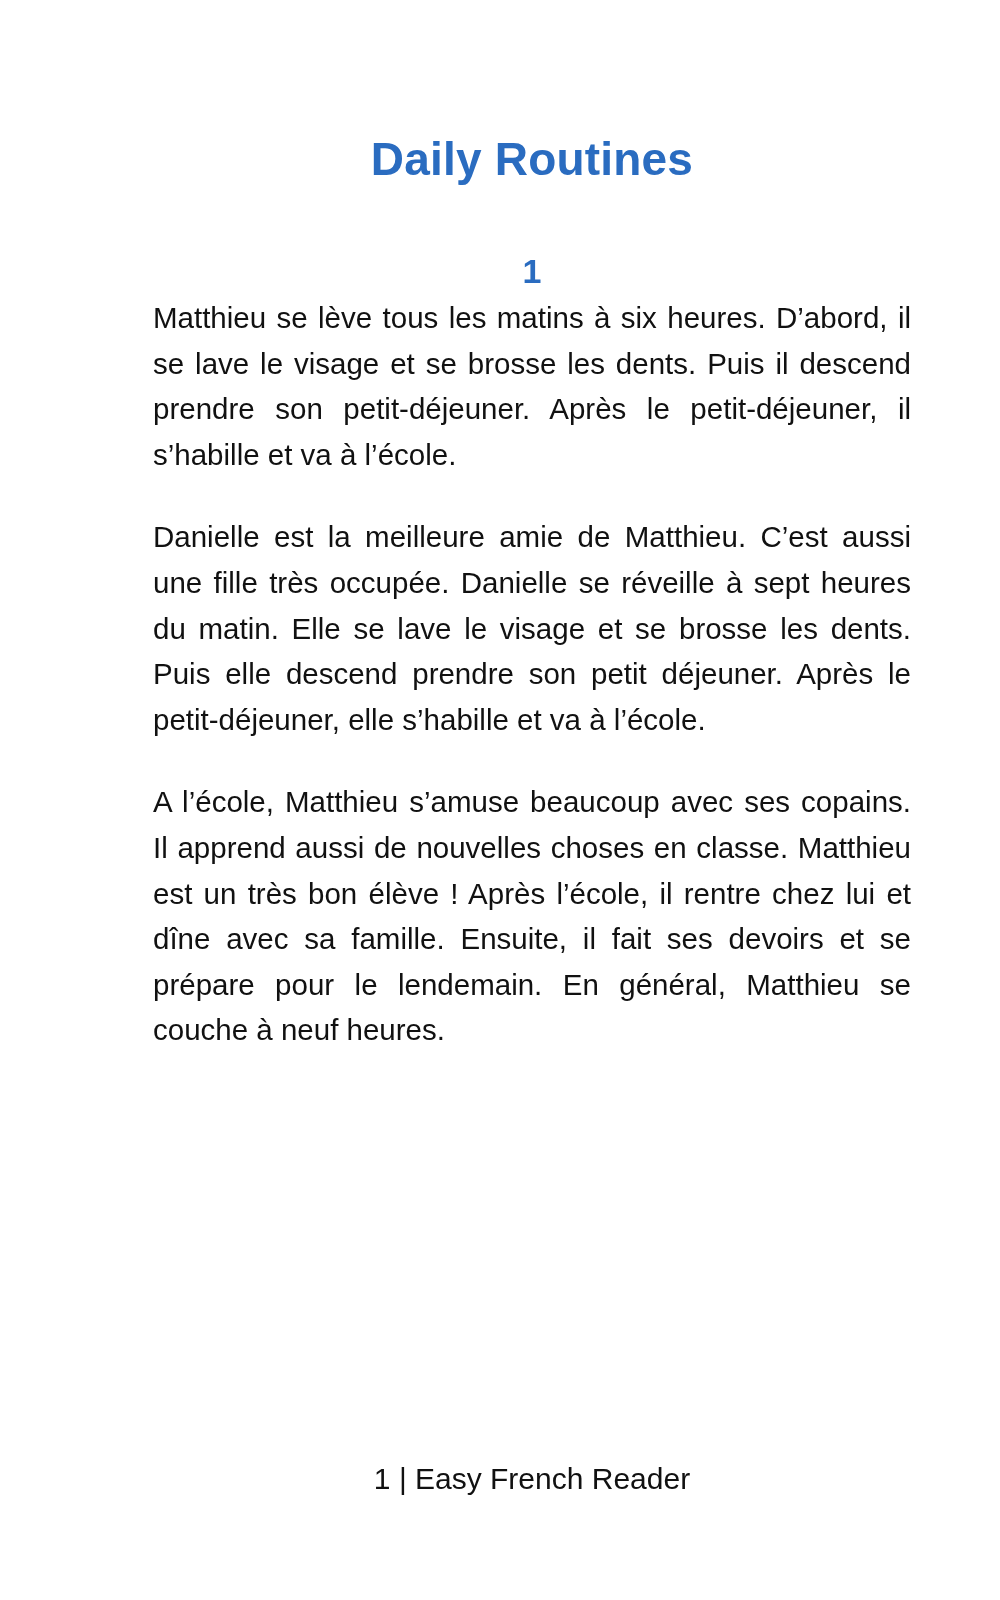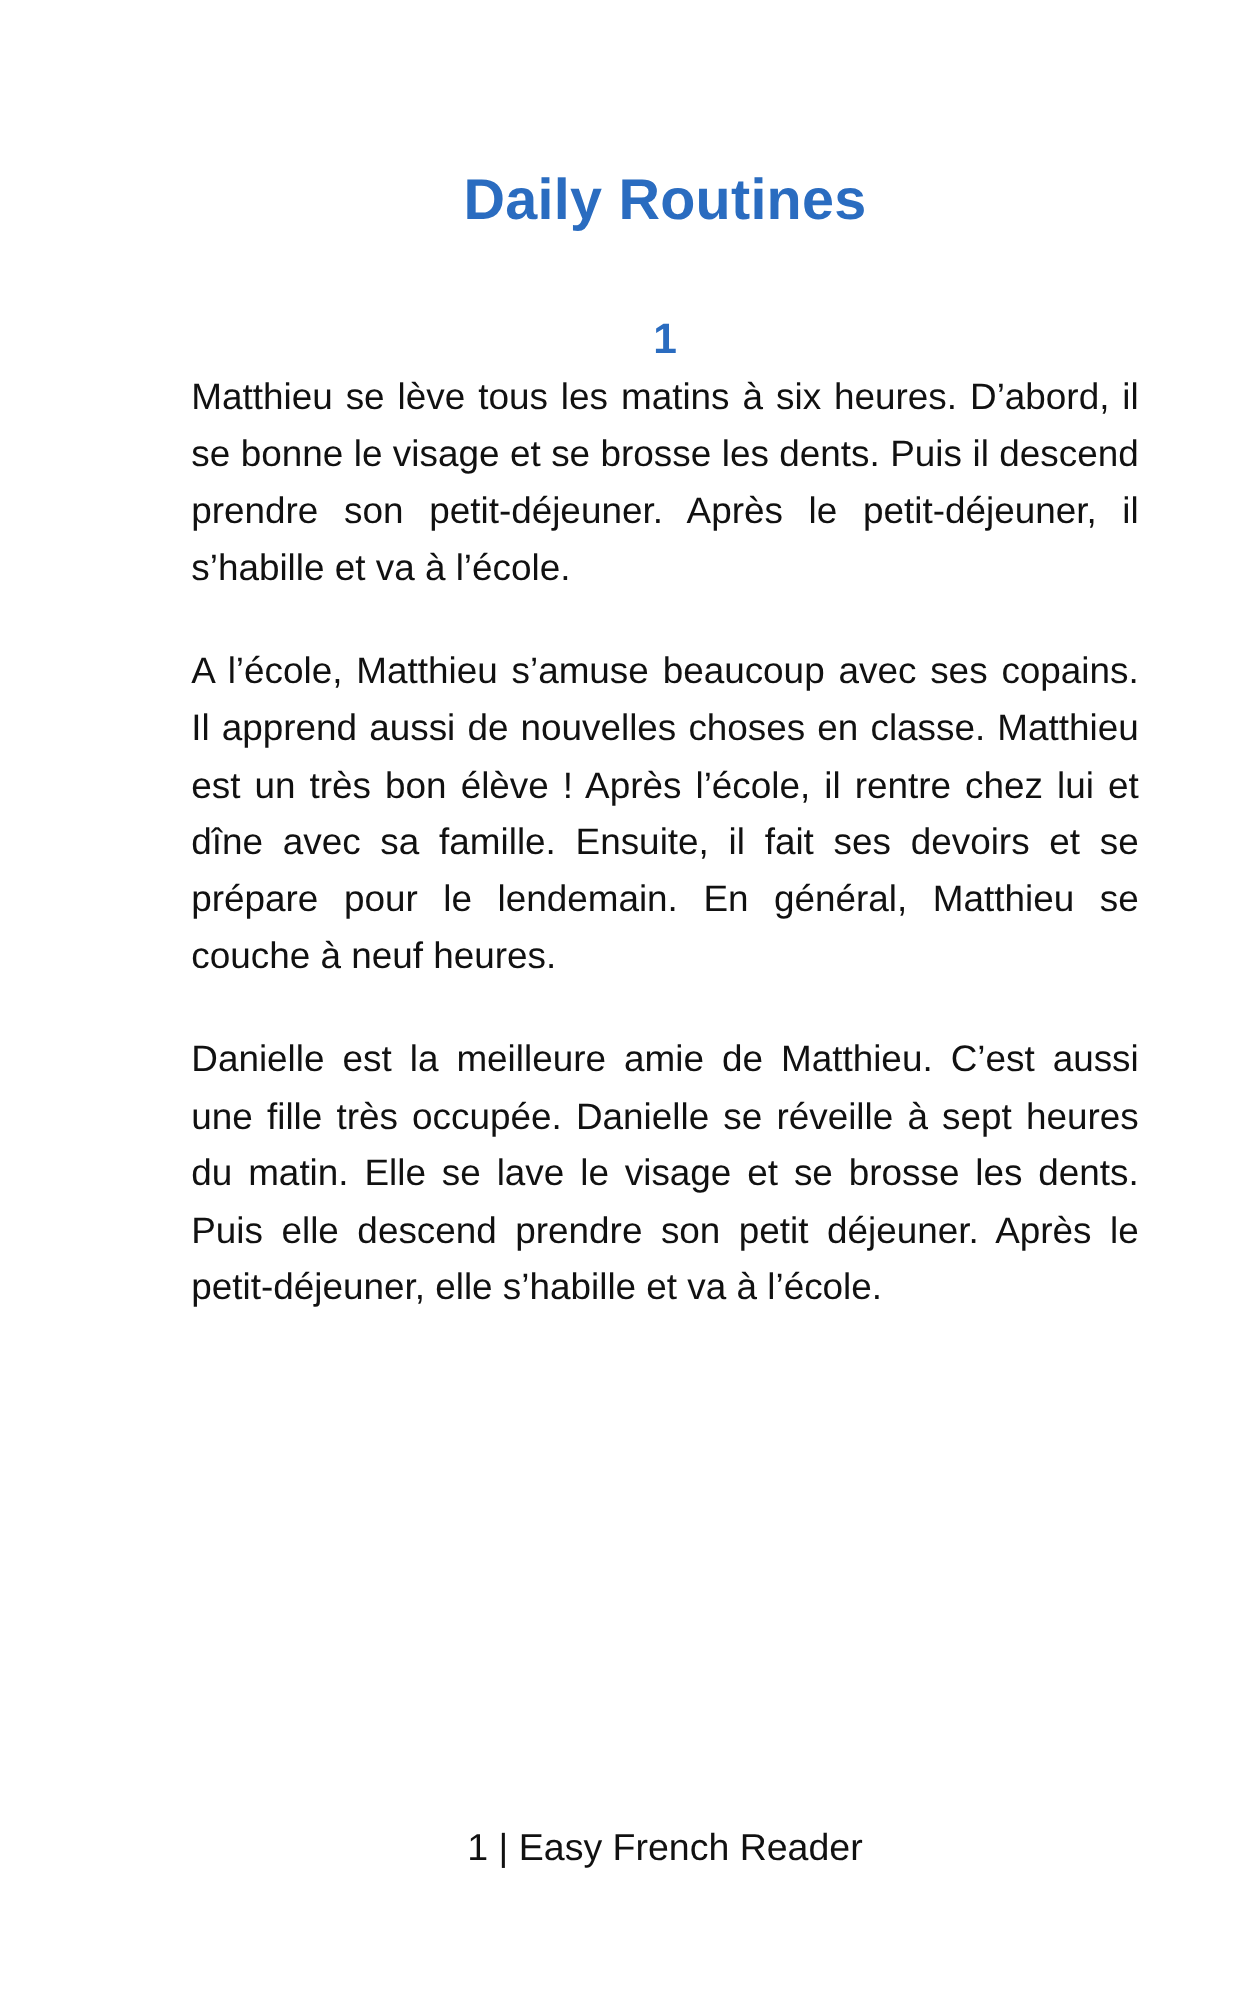--- a/index.html
+++ b/index.html
@@ -63,18 +63,18 @@
     }
   </style>
 </head>
 <body>
 
 <h1 class="page-title">Daily Routines</h1>
 
 <div class="chapter-number">1</div>
 
 <div class="body-text">
-  <p class="paragraph">Matthieu se lève tous les matins à six heures. D’abord, il se bonne le visage et se brosse les dents. Puis il descend prendre son petit-déjeuner. Après le petit-déjeuner, il s’habille et va à l’école.</p>
+  <p class="paragraph">Matthieu se lève tous les matins à six heures. D’abord, il se lave le visage et se brosse les dents. Puis il descend prendre son petit-déjeuner. Après le petit-déjeuner, il s’habille et va à l’école.</p>
+  <p class="paragraph">Danielle est la meilleure amie de Matthieu. C’est aussi une fille très occupée. Danielle se réveille à sept heures du matin. Elle se lave le visage et se brosse les dents. Puis elle descend prendre son petit déjeuner. Après le petit-déjeuner, elle s’habille et va à l’école.</p>
   <p class="paragraph">A l’école, Matthieu s’amuse beaucoup avec ses copains. Il apprend aussi de nouvelles choses en classe. Matthieu est un très bon élève ! Après l’école, il rentre chez lui et dîne avec sa famille. Ensuite, il fait ses devoirs et se prépare pour le lendemain. En général, Matthieu se couche à neuf heures.</p>
-  <p class="paragraph">Danielle est la meilleure amie de Matthieu. C’est aussi une fille très occupée. Danielle se réveille à sept heures du matin. Elle se lave le visage et se brosse les dents. Puis elle descend prendre son petit déjeuner. Après le petit-déjeuner, elle s’habille et va à l’école.</p>
 </div>
 
 <div class="footer">1 | Easy French Reader</div>
 
 </body></html>

